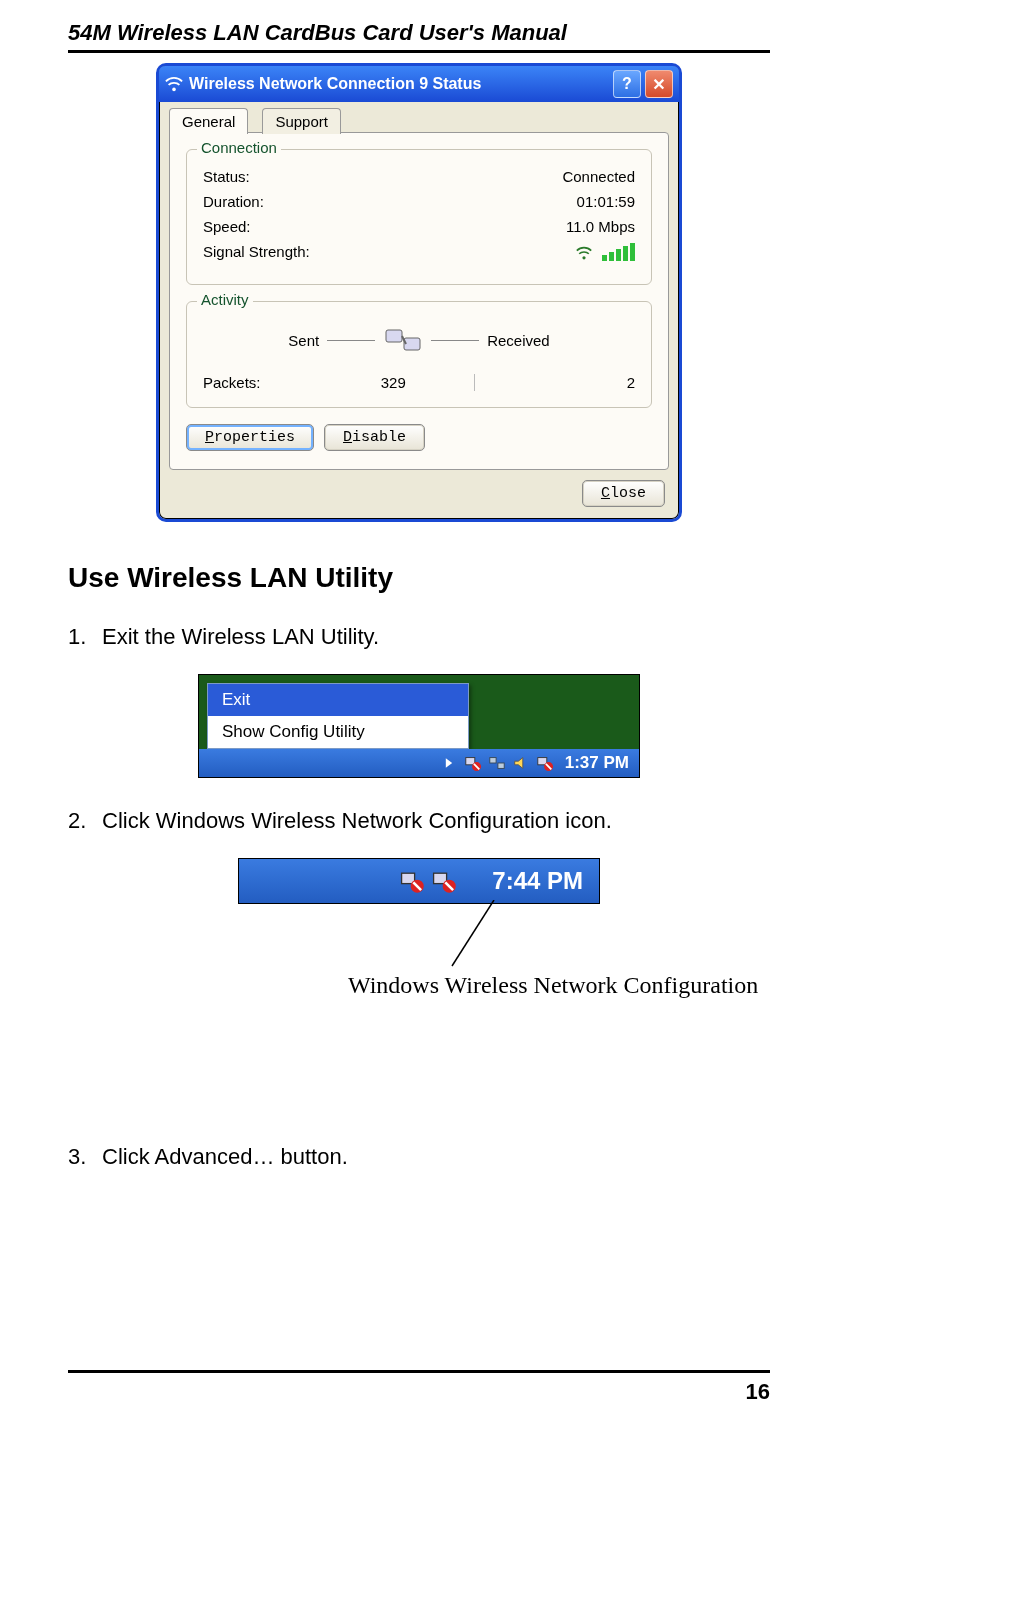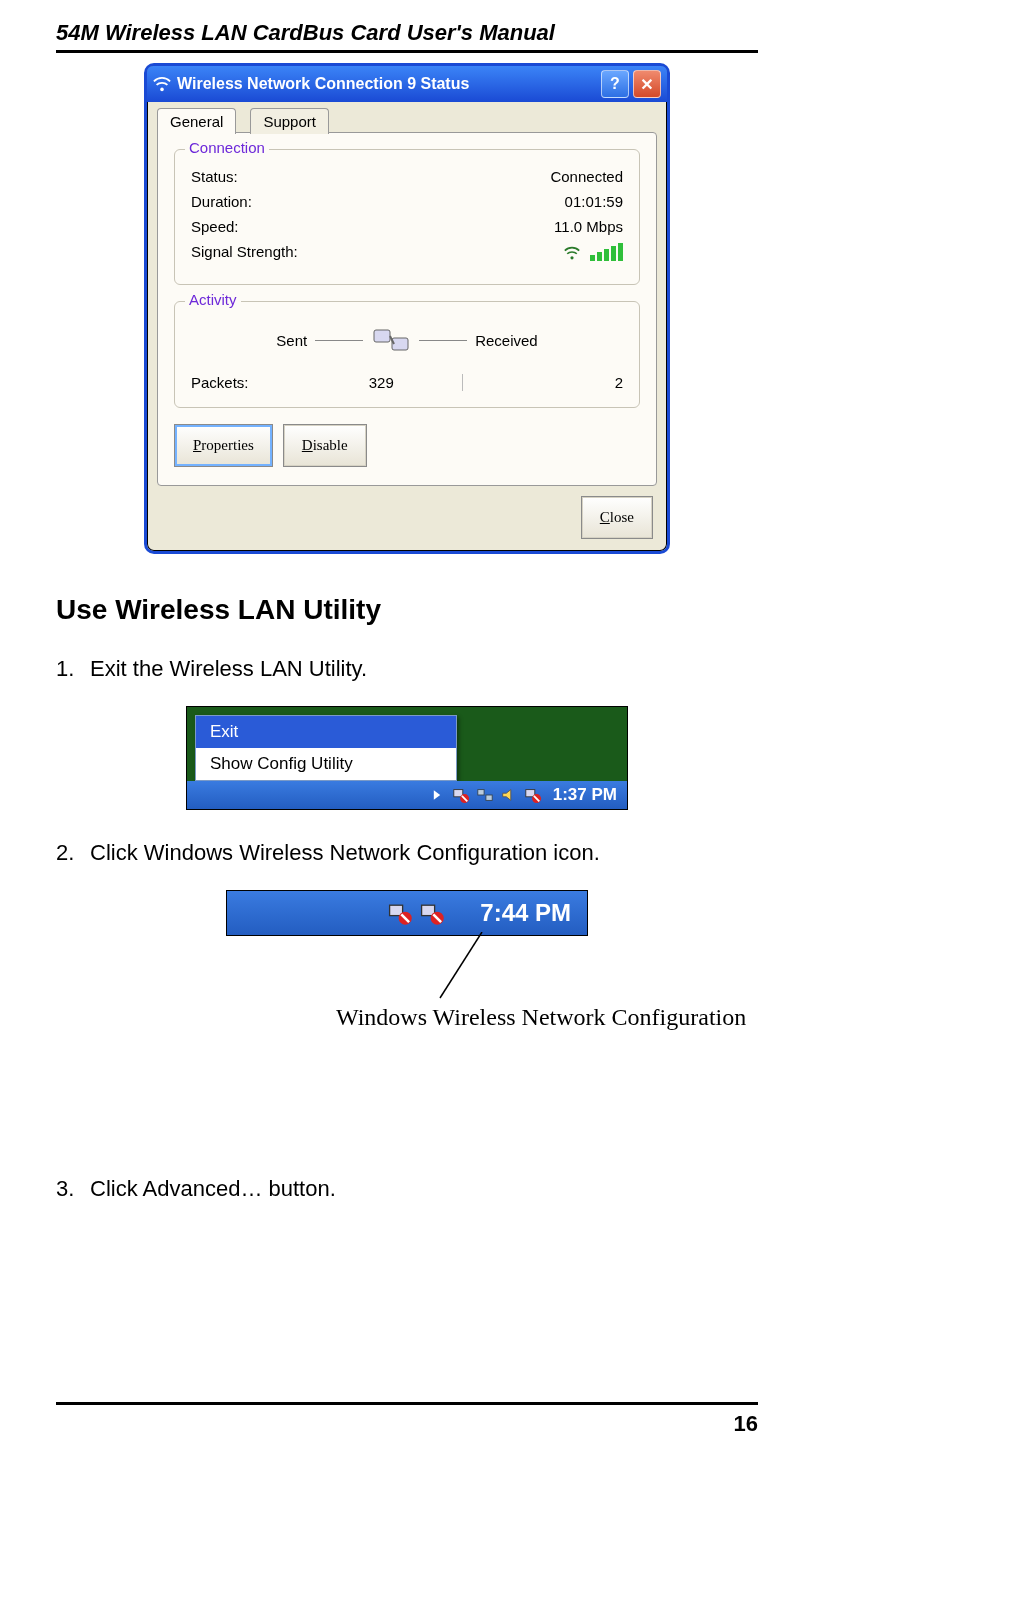--- a/index.html
+++ b/index.html
@@ -7,20 +7,21 @@
     margin: 0;
     padding: 0;
     background: #fff;
     color: #000;
     width: 1014px;
   }
   .page {
     padding: 20px 56px 0 56px;
     box-sizing: border-box;
     width: 814px;
+    margin-left: 12px;
   }
   .running-head {
     font-weight: bold;
     font-size: 22px;
     margin: 0 0 4px 0;
     font-style: italic;
   }
   .head-rule {
     border: none;
     border-top: 3px solid #000;
@@ -111,21 +112,21 @@
     border-radius: 6px;
     padding: 14px 16px 16px 16px;
     margin-bottom: 16px;
     position: relative;
   }
   .xp-group-title {
     position: absolute;
     top: -11px;
     left: 10px;
     background: #fdfbf6;
-    color: #6d28d9;
+    color: #14532d;
     padding: 0 4px;
     font-size: 15px;
   }
 
   .xp-row {
     display: flex;
     justify-content: space-between;
     padding: 4px 0;
     font-size: 15px;
   }
@@ -161,23 +162,23 @@
     display: flex;
     font-size: 15px;
     padding-top: 4px;
   }
   .xp-stat-row > div:first-child { width: 110px; }
   .xp-stat-val { flex:1; text-align:center; }
 
   .xp-button {
     background: linear-gradient(#fff, #e8e4d6);
     border: 1px solid #8a8a8a;
-    border-radius: 0;
-    padding: 12px 18px;
-    font-family: Liberation Serif, serif;
+    border-radius: 5px;
+    padding: 4px 18px;
+    font-family: Liberation Mono, monospace;
     font-size: 15px;
     box-shadow: 0 0 0 1px #d6d2c4 inset;
   }
   .xp-button.focus {
     background: linear-gradient(#fff, #e8e4d6);
     box-shadow: 0 0 0 2px #74b2ff inset, 0 0 0 1px #d6d2c4 inset;
     font-weight: normal;
   }
   .btn-row { display:flex; gap:10px; margin-top:2px; }
   .close-row { display:flex; justify-content:flex-end; padding: 10px 4px 2px 0; }

